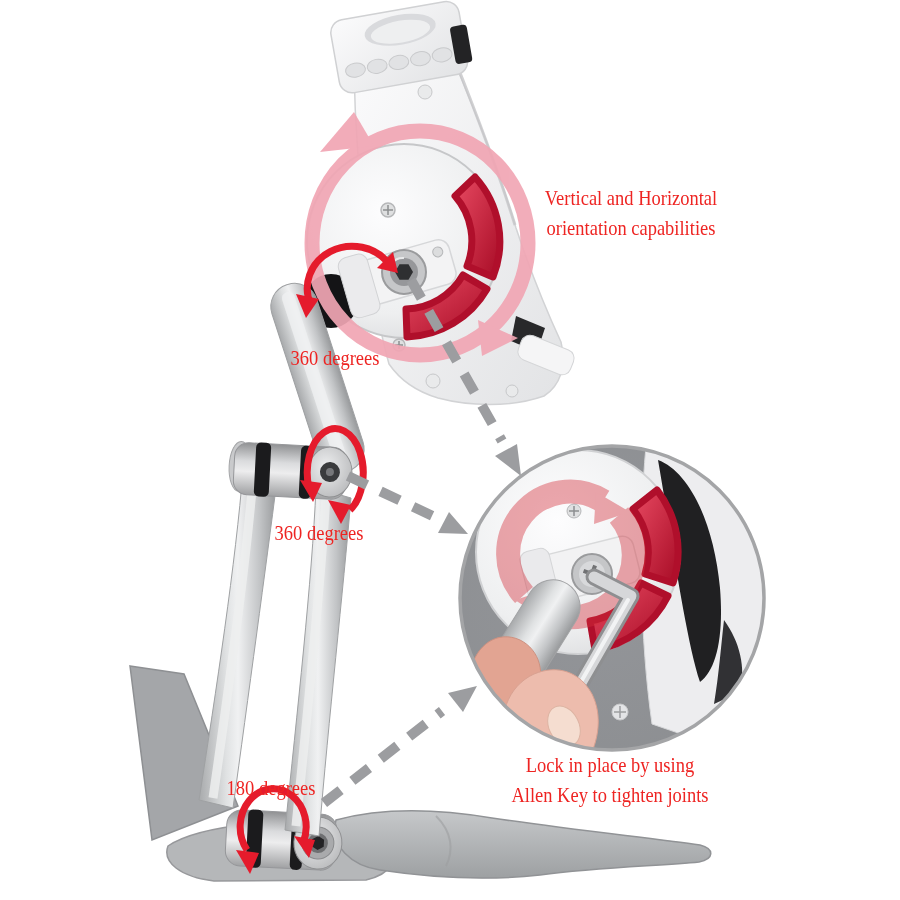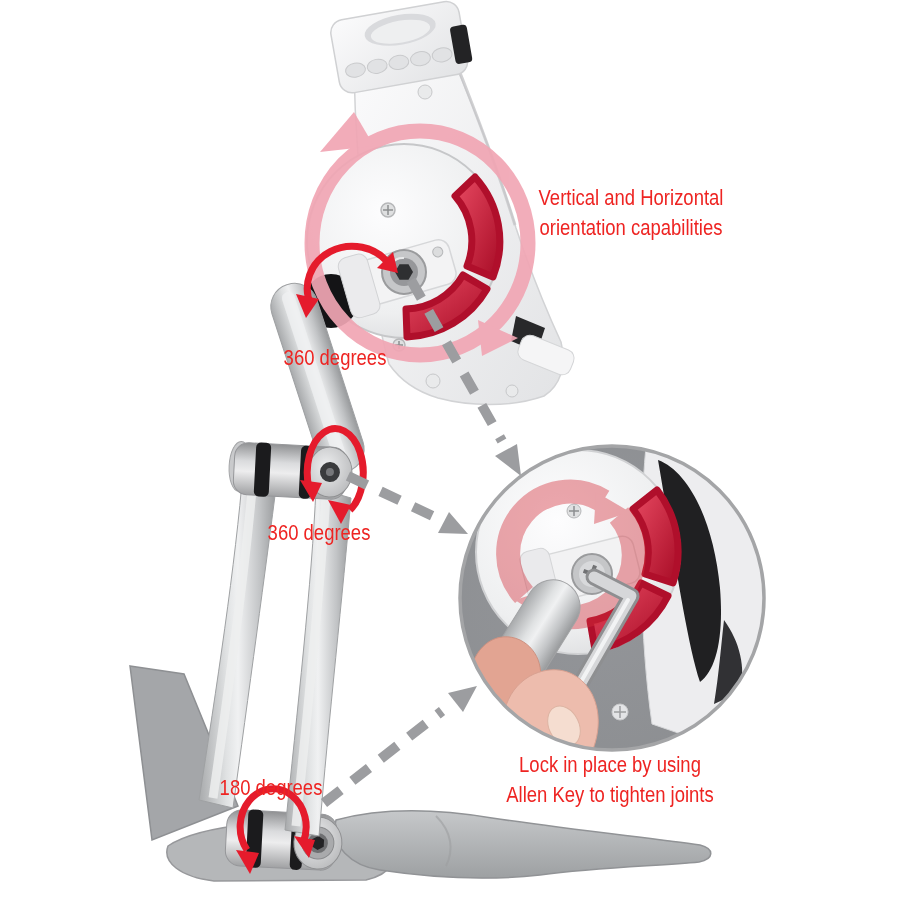--- a/index.html
+++ b/index.html
@@ -1,18 +1,18 @@
 <!DOCTYPE html>
 <html><head>
 <meta charset="utf-8">
 <style>
   html,body{margin:0;padding:0;background:#ffffff;}
   .canvas{
     position:relative;width:900px;height:900px;background:#ffffff;
-    overflow:hidden;font-family:Liberation Sans, sans-serif;
+    overflow:hidden;font-family:Liberation Serif, serif;
   }
   .canvas svg{position:absolute;left:0;top:0;}
   .note{
     position:absolute;color:#ee2422;font-size:22px;line-height:30px;
     text-align:center;transform:scaleX(0.84);transform-origin:center;
     white-space:nowrap;font-weight:400;
   }
   .note div{white-space:nowrap;}
 </style>
 </head>

